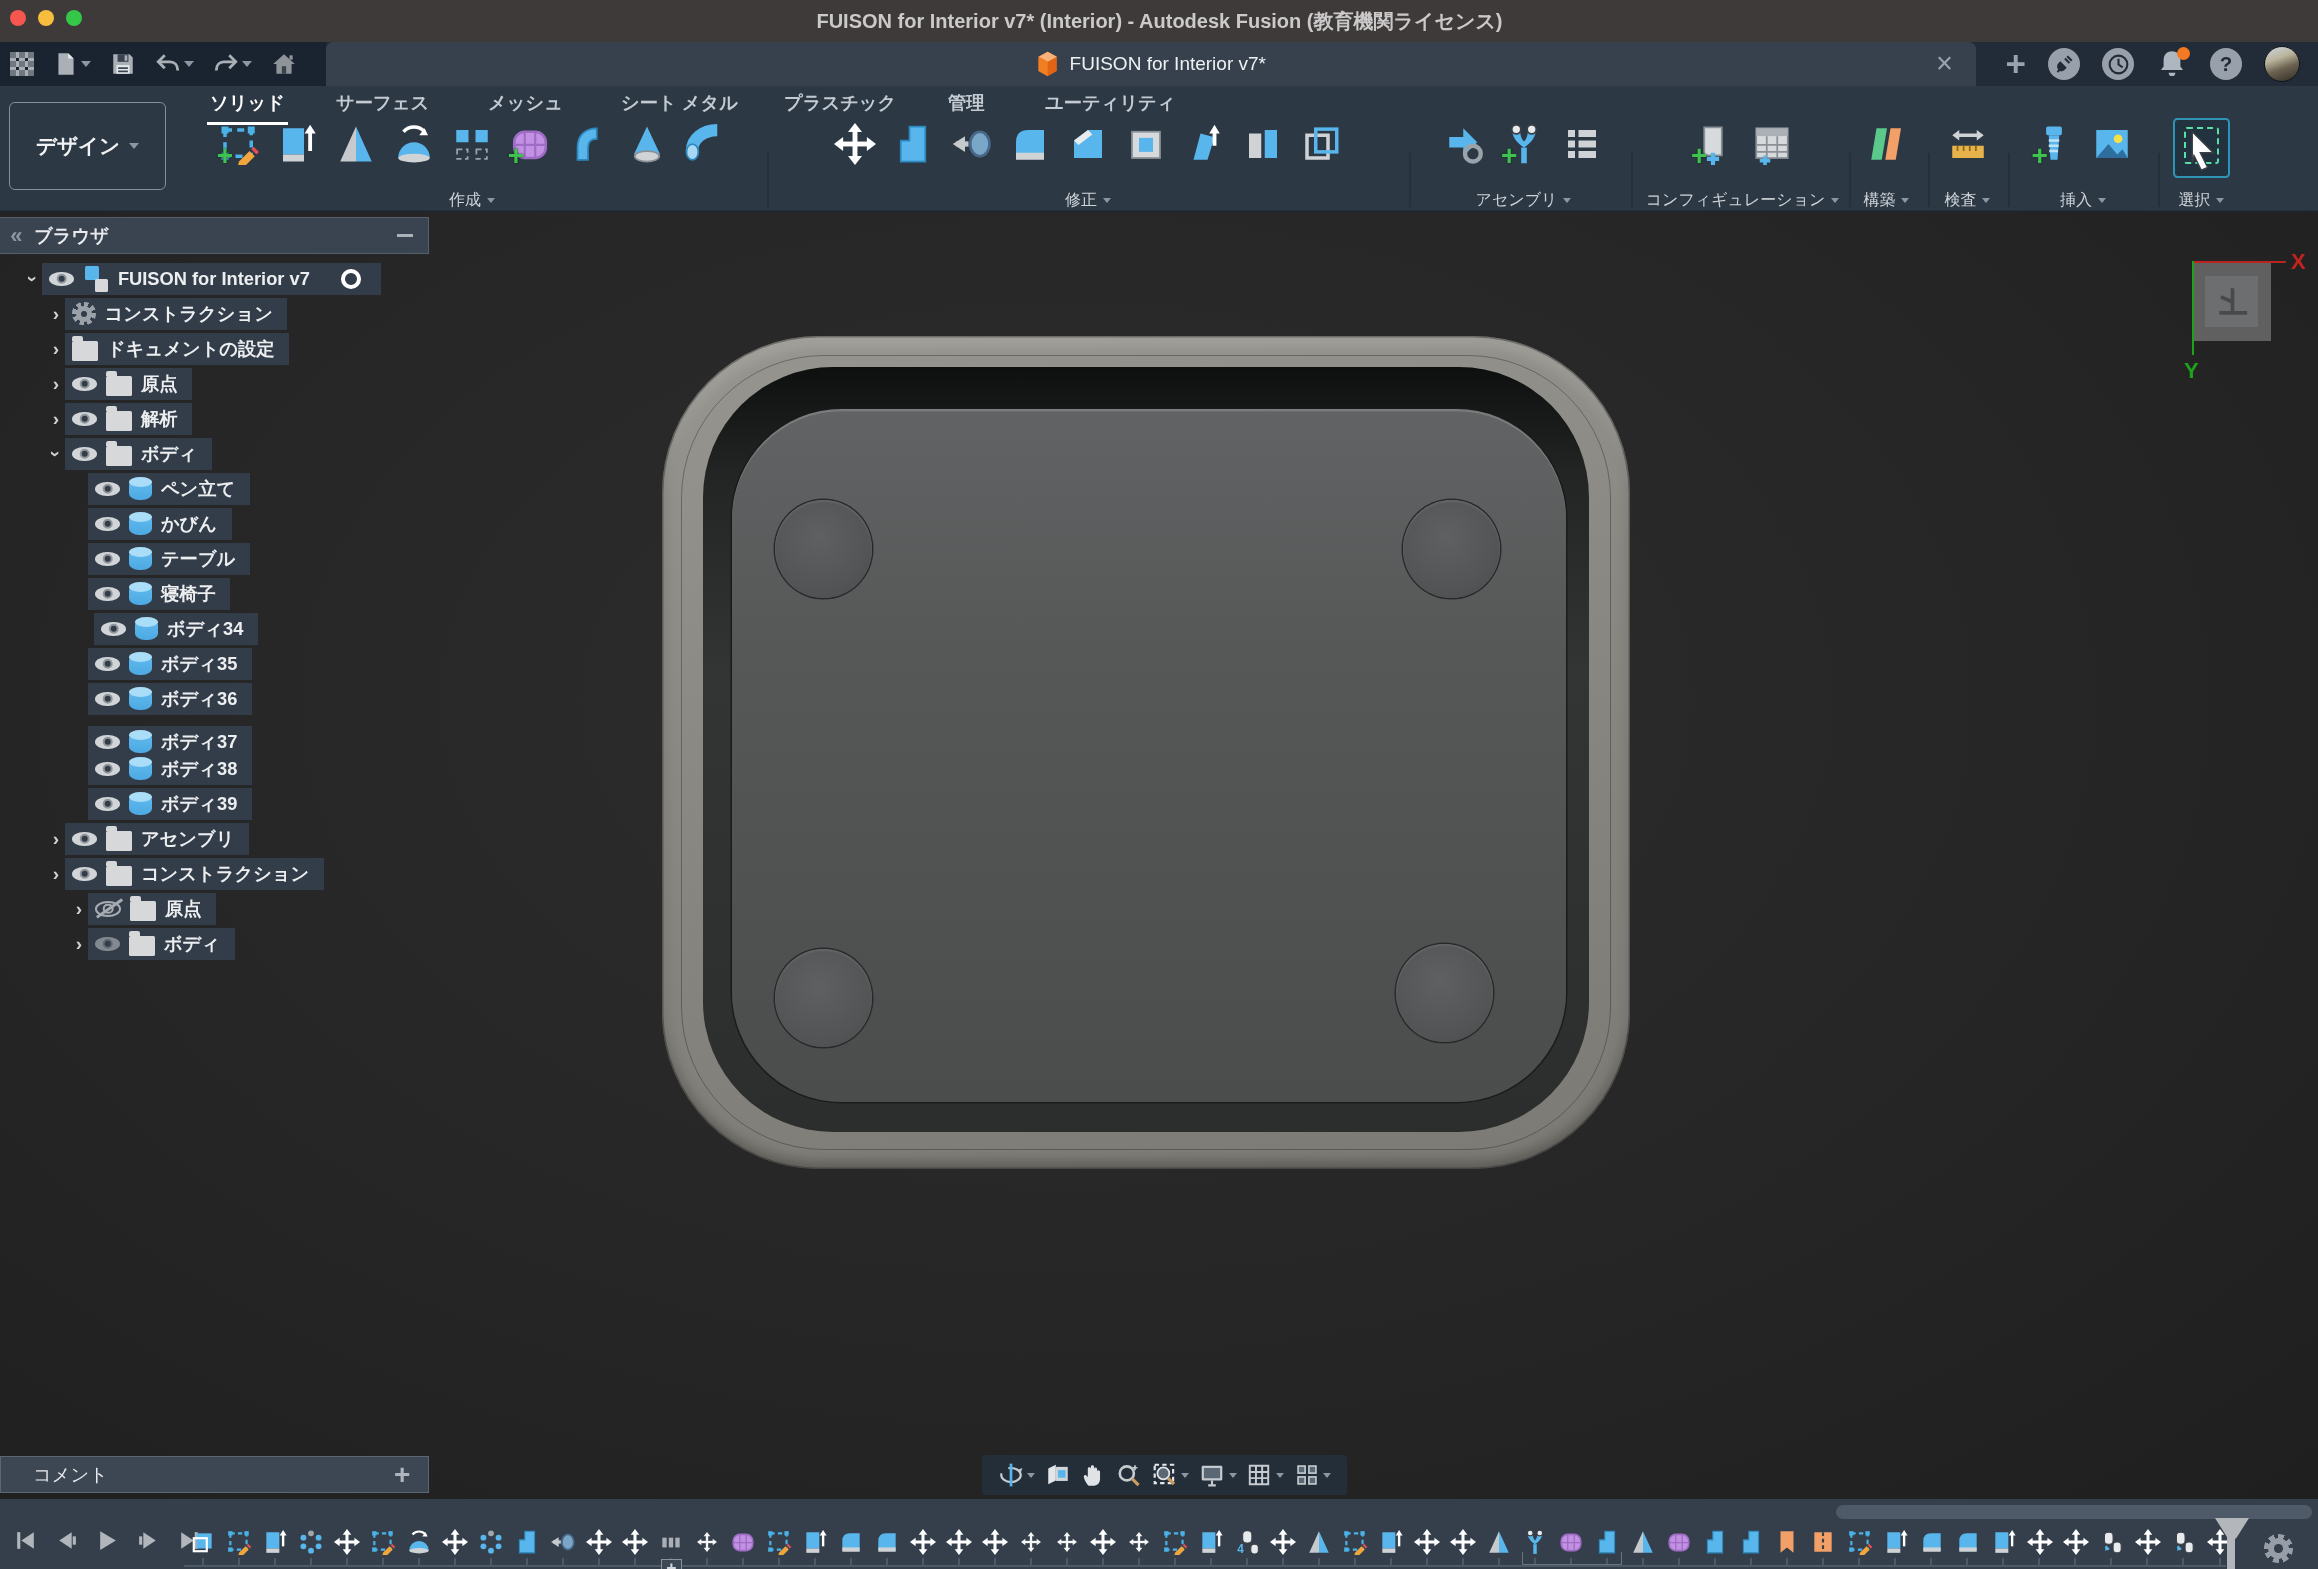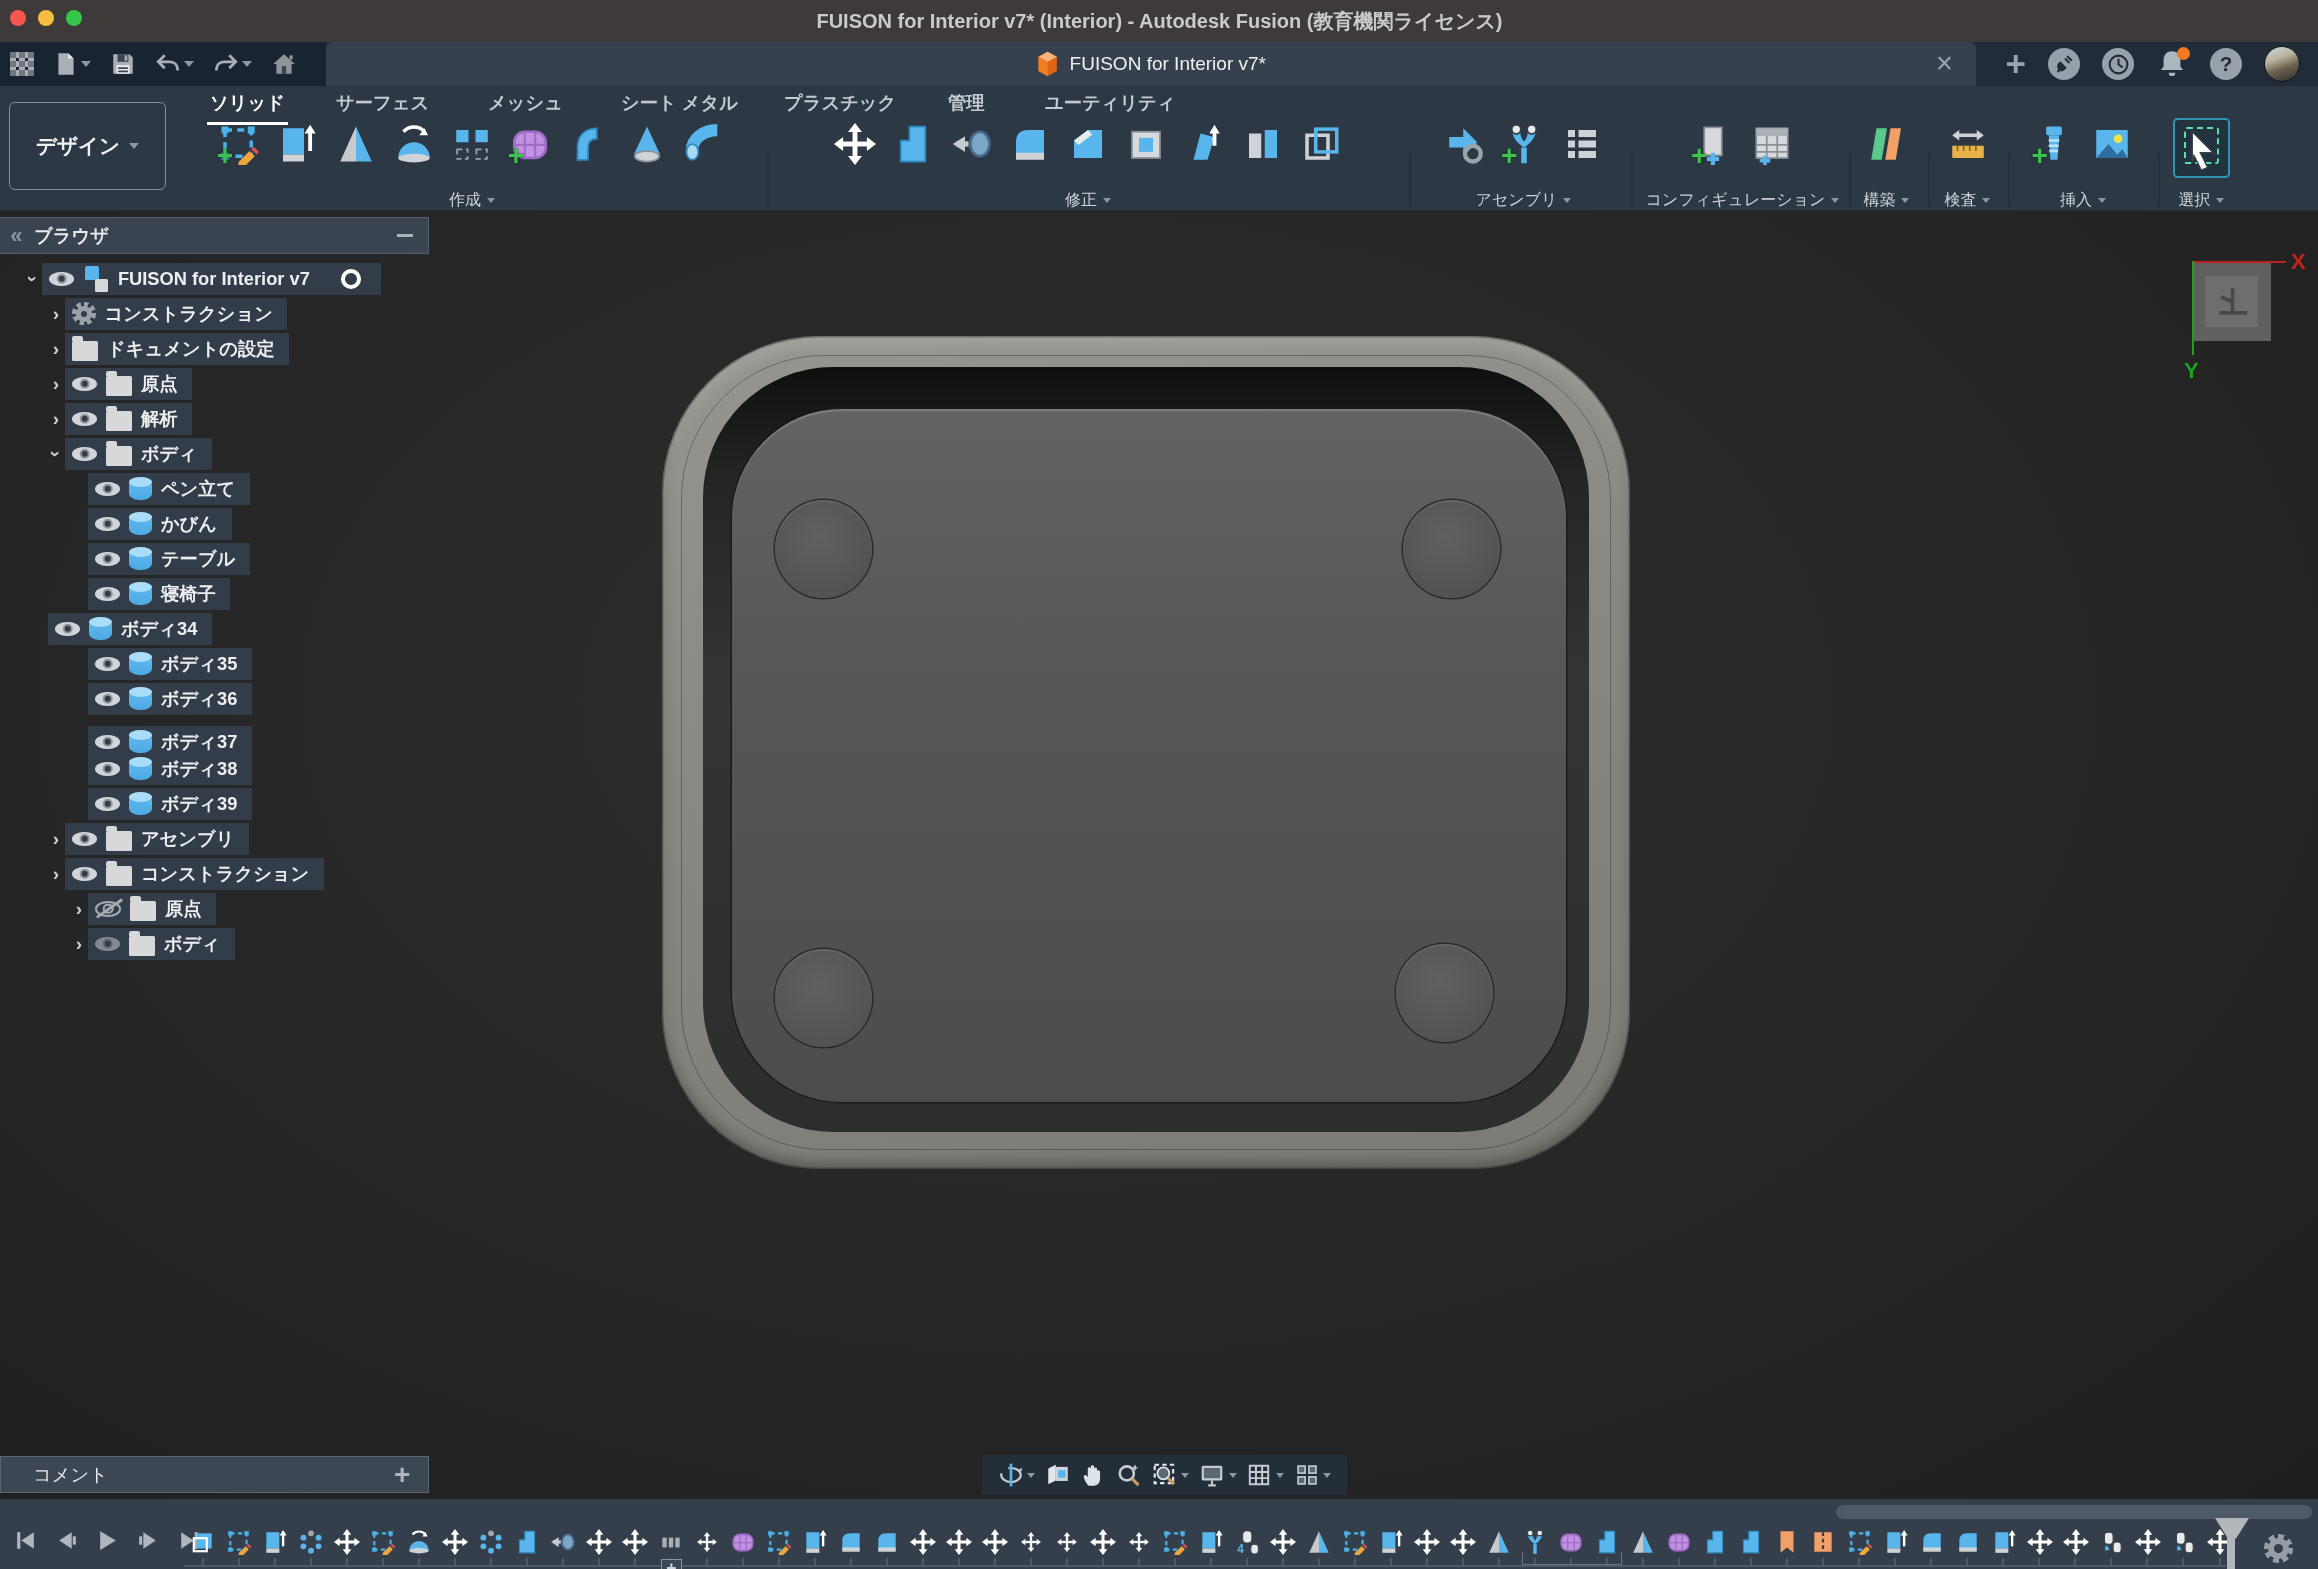--- a/index.html
+++ b/index.html
@@ -865,21 +865,21 @@
         </div>
         <div class="trow-line">
           <div class="trow" style="margin-left: 88px;">
             <span class="tchev" style="position: absolute; margin-left: -26px;"></span>
             <span class="eye"></span>
             <span class="icyl"></span>
             <span class="tlabel">寝椅子</span>
           </div>
         </div>
         <div class="trow-line">
-          <div class="trow" style="margin-left: 48px;">
+          <div class="trow" style="margin-left: 94px;">
             <span class="tchev" style="position: absolute; margin-left: -26px;"></span>
             <span class="eye"></span>
             <span class="icyl"></span>
             <span class="tlabel">ボディ34</span>
           </div>
         </div>
         <div class="trow-line">
           <div class="trow" style="margin-left: 88px;">
             <span class="tchev" style="position: absolute; margin-left: -26px;"></span>
             <span class="eye"></span>

